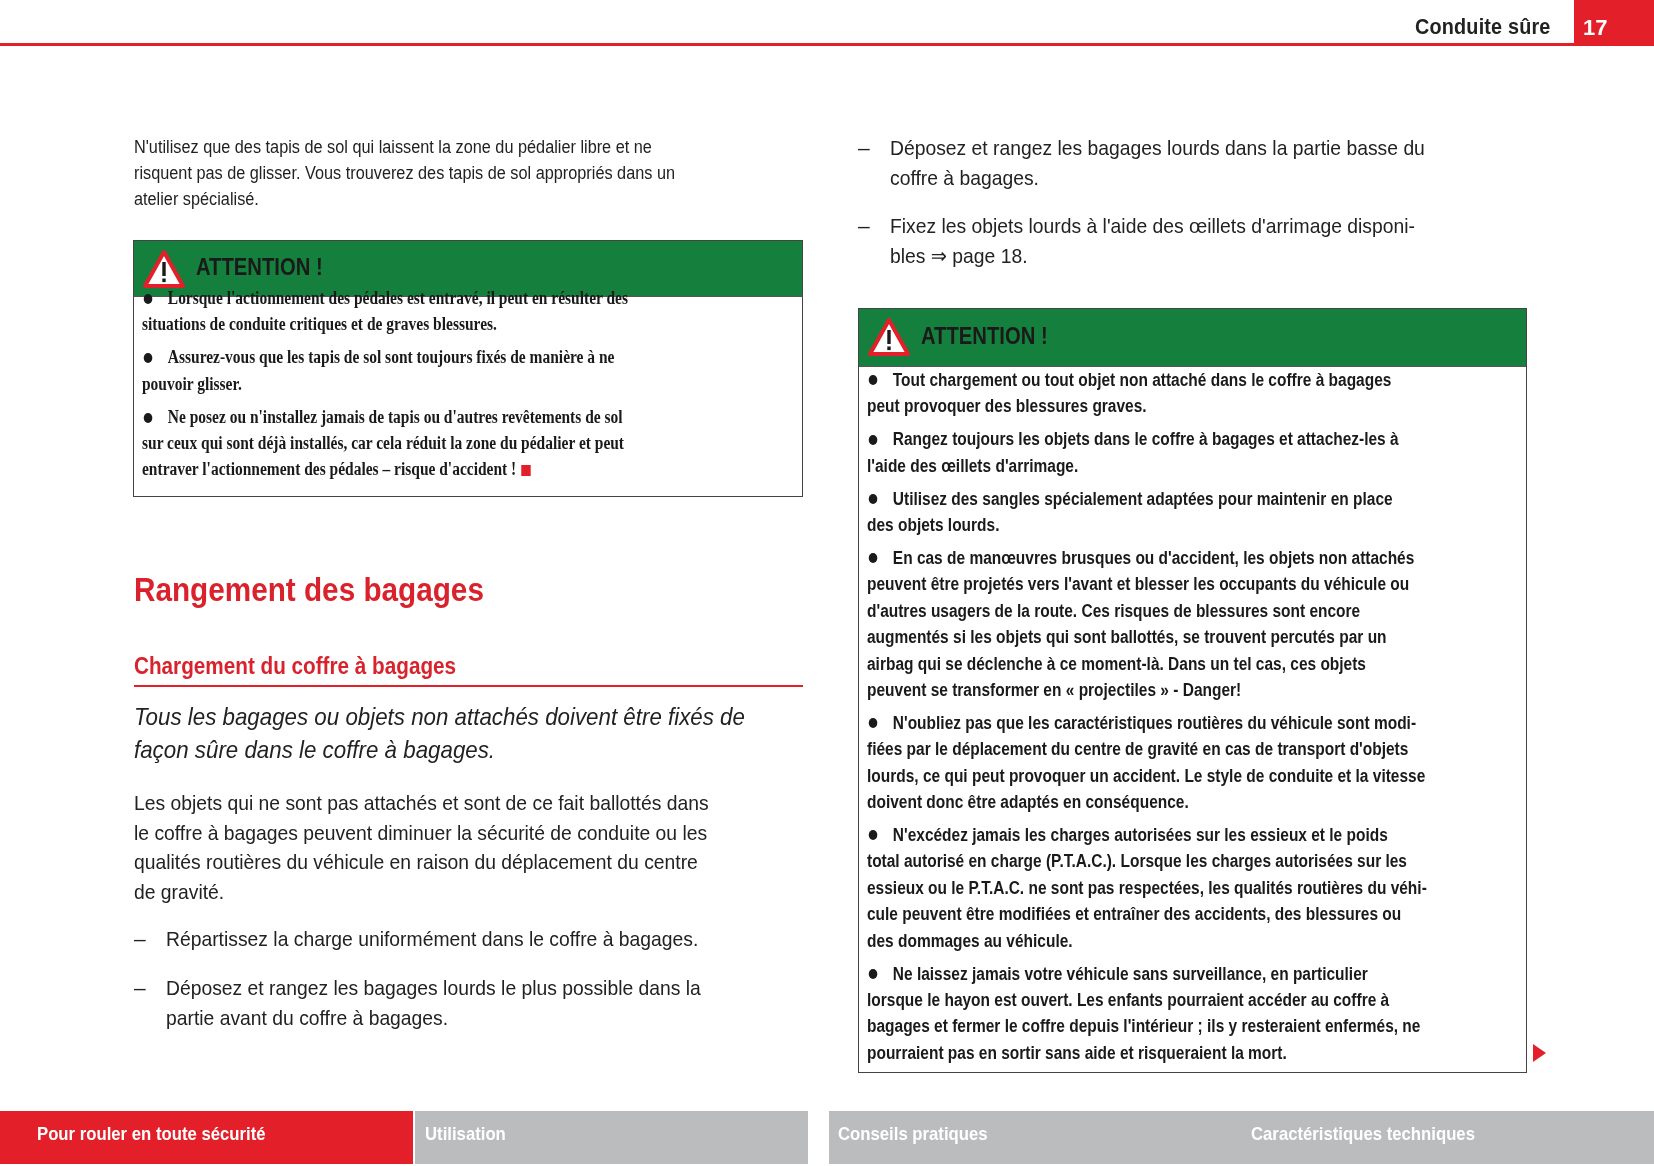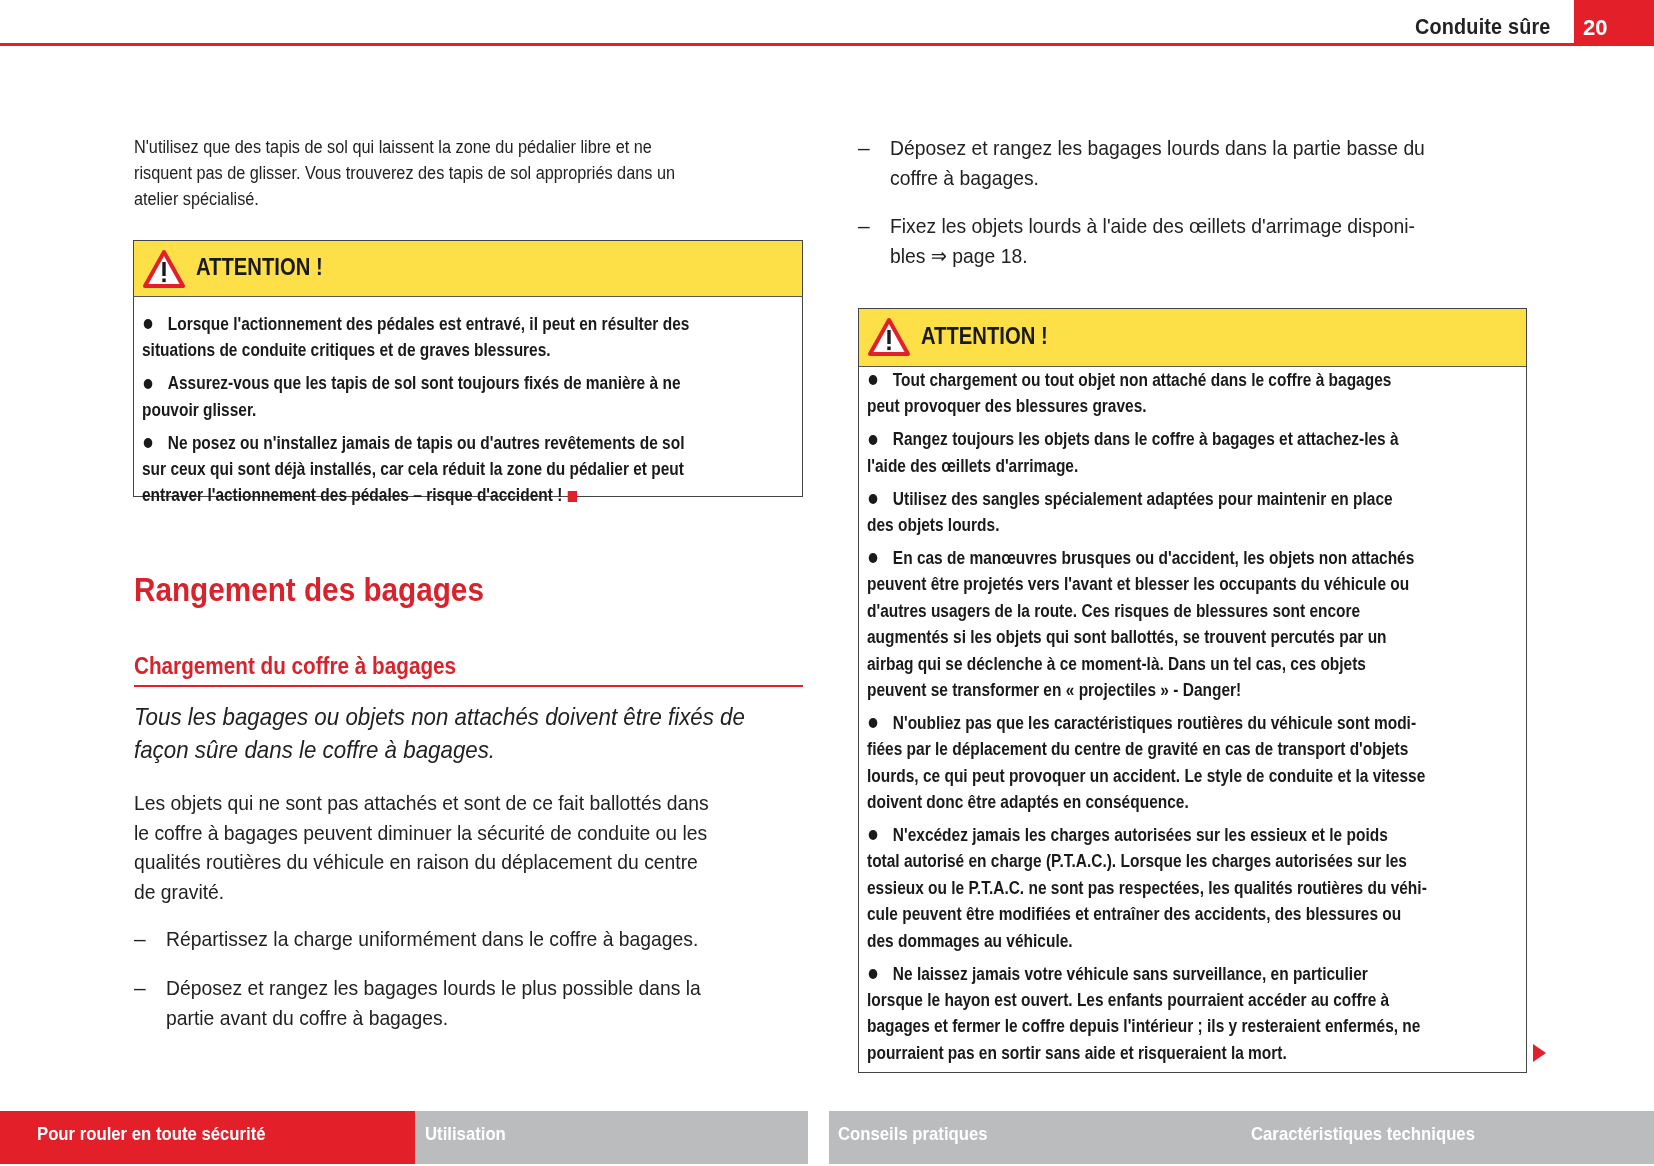--- a/index.html
+++ b/index.html
@@ -7,21 +7,21 @@
          font-family:"Liberation Sans", sans-serif; color:#222; }
   .abs { position:absolute; }
   .hdr-line { left:0; top:43px; width:1574px; height:3px; background:#e3202a; }
   .hdr-title { right:104px; top:14px; font-size:22px; font-weight:bold; color:#222; letter-spacing:0.2px; transform:scaleX(0.9); transform-origin:right; }
   .page-box { left:1574px; top:0; width:80px; height:46px; background:#e3202a; }
   .page-num { left:1583px; top:15px; font-size:22px; font-weight:bold; color:#fff; }
 
   .p1 { left:134px; top:134px; width:672px; font-size:17.5px; line-height:26px; color:#222; transform:scaleX(0.93); transform-origin:left; width:720px; }
 
   .warn { border:1.5px solid #444; background:#fff; box-sizing:border-box; }
-  .warn-head { position:absolute; left:0; right:0; top:0; background:#fde047; border-bottom:1.5px solid #555; }
+  .warn-head { position:absolute; left:0; right:0; top:0; background:#15803d; border-bottom:1.5px solid #555; }
   .warn-title { position:absolute; font-size:23px; font-weight:bold; color:#1a1a1a; transform:scaleX(0.88); transform-origin:left; }
   .tri { position:absolute; }
   .warn-body { position:absolute; left:8px; font-size:18px; font-weight:bold; line-height:26.4px; color:#1a1a1a; }
   .warn-item { margin-bottom:6.5px; transform:scaleX(0.86); transform-origin:left; white-space:nowrap; }
   .bul { display:inline-block; width:10px; height:10px; border-radius:50%; background:#1a1a1a; margin:0 18px 2px 2px; vertical-align:middle; }
   .endsq { display:inline-block; width:11px; height:11px; background:#e3202a; margin-left:6px; vertical-align:-1px; }
 
   .h1 { left:134px; top:571px; font-size:33px; font-weight:bold; color:#d9222b; transform:scaleX(0.9); transform-origin:left; }
   .h2 { left:134px; top:653px; font-size:23px; font-weight:bold; color:#d9222b; transform:scaleX(0.9); transform-origin:left; }
   .h2-line { left:134px; top:685px; width:669px; height:2px; background:#e3202a; }
@@ -34,38 +34,38 @@
   .cont-arrow { left:1533px; top:1044px; width:0; height:0; border-top:9px solid transparent; border-bottom:9px solid transparent; border-left:13px solid #e3202a; }
   .ft { position:absolute; top:1111px; height:53px; }
   .ft-label { position:absolute; left:0; top:12px; font-size:19px; font-weight:bold; color:#fff; white-space:nowrap; transform:scaleX(0.88); transform-origin:left; }
 </style>
 </head>
 <body>
 
 <div class="abs hdr-line"></div>
 <div class="abs hdr-title">Conduite sûre</div>
 <div class="abs page-box"></div>
-<div class="abs page-num">20</div>
+<div class="abs page-num">17</div>
 
 <div class="abs p1">
   <div>N'utilisez que des tapis de sol qui laissent la zone du pédalier libre et ne</div>
   <div>risquent pas de glisser. Vous trouverez des tapis de sol appropriés dans un</div>
   <div>atelier spécialisé.</div>
 </div>
 
 <div class="abs warn" id="warn1" style="left:133px; top:240px; width:670px; height:257px;">
   <div class="warn-head" style="height:55px;">
     <svg class="tri" style="left:8px; top:8px;" width="44" height="40" viewBox="0 0 44 40">
       <path d="M22 3 L41 37 L3 37 Z" fill="#fff" stroke="#e3202a" stroke-width="4" stroke-linejoin="round"></path>
       <rect x="20.3" y="13" width="3.4" height="14" fill="#1a1a1a"></rect>
       <rect x="20.3" y="29.5" width="3.4" height="3.6" fill="#1a1a1a"></rect>
     </svg>
     <div class="warn-title" style="left:62px; top:13px;">ATTENTION !</div>
   </div>
-  <div class="warn-body" style="top:70px;">
+  <div class="warn-body" style="top:44px;font-family:Liberation Serif, serif;">
     <div class="warn-item">
       <div><span class="bul"></span><span>Lorsque l'actionnement des pédales est entravé, il peut en résulter des</span></div>
       <div>situations de conduite critiques et de graves blessures.</div>
     </div>
     <div class="warn-item">
       <div><span class="bul"></span><span>Assurez-vous que les tapis de sol sont toujours fixés de manière à ne</span></div>
       <div>pouvoir glisser.</div>
     </div>
     <div class="warn-item">
       <div><span class="bul"></span><span>Ne posez ou n'installez jamais de tapis ou d'autres revêtements de sol</span></div>
@@ -167,21 +167,21 @@
         <div><span class="bul"></span><span>Ne laissez jamais votre véhicule sans surveillance, en particulier</span></div>
         <div><span>lorsque le hayon est ouvert. Les enfants pourraient accéder au coffre à</span></div>
         <div><span>bagages et fermer le coffre depuis l'intérieur ; ils y resteraient enfermés, ne</span></div>
         <div><span>pourraient pas en sortir sans aide et risqueraient la mort.</span></div>
       </div>
     </div>
 </div>
 
 <div class="abs cont-arrow"></div>
 
-<div class="ft" style="left:0; width:413px; background:#e3202a;padding-left:44px;">
+<div class="ft" style="left:0; width:413px; background:#e3202a;">
   <div class="ft-label" style="left:37px;">Pour rouler en toute sécurité</div>
 </div>
 <div class="ft" style="left:415px; width:393px; background:#bbbcbe;">
   <div class="ft-label" style="left:10px;">Utilisation</div>
 </div>
 <div class="ft" style="left:829px; width:496px; background:#bbbcbe;">
   <div class="ft-label" style="left:9px;">Conseils pratiques</div>
 </div>
 <div class="ft" style="left:1244px; width:482px; background:#bbbcbe;">
   <div class="ft-label" style="left:7px;">Caractéristiques techniques</div>

